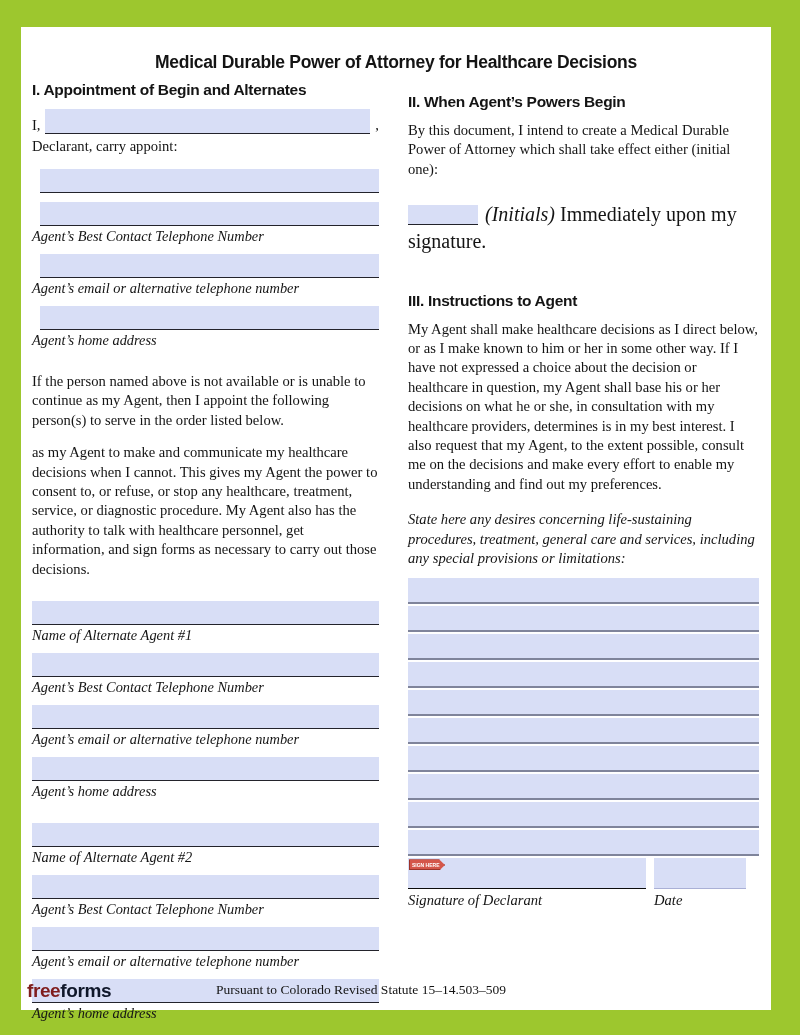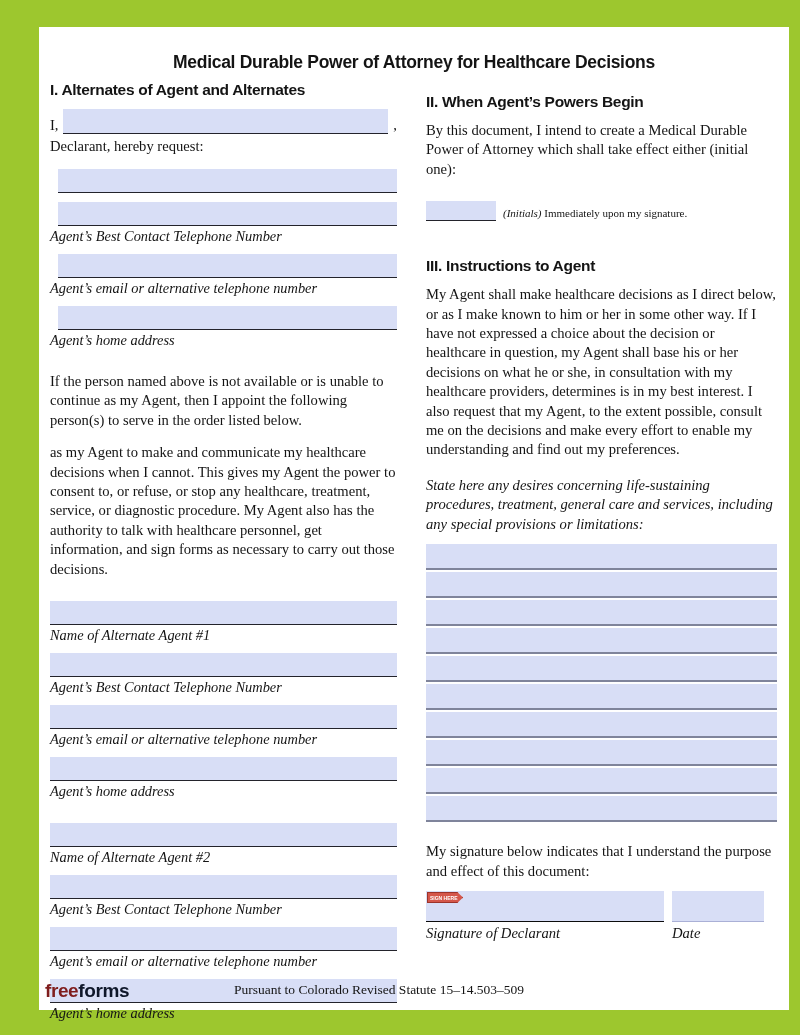--- a/index.html
+++ b/index.html
@@ -5,21 +5,21 @@
   html,body{margin:0;padding:0;}
   body{
     width:800px;height:1035px;
     background:#9dc72e;
     position:relative;
     font-family:"Liberation Serif", serif;
     color:#141414;
     overflow:hidden;
   }
   .page{
-    position:absolute;left:39px;top:27px;
+    position:absolute;left:21px;top:27px;
     width:750px;height:983px;
     background:#ffffff;
     box-sizing:border-box;
   }
   .doc-title{
     text-align:center;
     font-family:"Liberation Sans", sans-serif;
     font-weight:700;
     font-size:17.5px;
     letter-spacing:-0.3px;
@@ -71,21 +71,21 @@
   .fgroup.indent .fill{margin-left:8px;}
   .fgroup .flabel{
     font-style:italic;
     font-size:14.4px;
     margin-top:2px;
   }
   .gap-lg{height:14px;}
   .gap-md{height:9px;}
   
   p.option{
-    font-size:11px;
+    font-size:20px;
     line-height:1.36;
     margin:0 0 14px 0;
   }
   .initials-fill{
     display:inline-block;
     width:70px;height:19px;
     background:#d8def6;
     border-bottom:1.2px solid #23232b;
     vertical-align:-4px;
     margin-right:7px;
@@ -166,28 +166,28 @@
 </head>
 <body>
 
 <div class="page">
 
   <div class="doc-title">Medical Durable Power of Attorney for Healthcare Decisions</div>
 
   <div class="columns">
 
     <div class="col-left">
-      <h2 class="sec">I. Alternates of Agent and Alternates</h2>
+      <h2 class="sec">I. Appointment of Begin and Alternates</h2>
 
       <div class="intro-line">
         <span>I,</span>
         <span class="fill"></span>
         <span>,</span>
       </div>
-      <div class="declarant">Declarant, hereby request:</div>
+      <div class="declarant">Declarant, carry appoint:</div>
 
       <div class="fgroup indent">
         <div class="fill"></div>
       </div>
       <div class="fgroup indent">
         <div class="fill"></div>
         <div class="flabel">Agent’s Best Contact Telephone Number</div>
       </div>
       <div class="fgroup indent">
         <div class="fill"></div>
@@ -262,21 +262,20 @@
         <div class="line"></div>
         <div class="line"></div>
         <div class="line"></div>
         <div class="line"></div>
         <div class="line"></div>
         <div class="line"></div>
         <div class="line"></div>
         <div class="line"></div>
       </div>
 
-      <p class="sig-statement">My signature below indicates that I understand the purpose and effect of this document:</p>
 
       <div class="sig-row">
         <div class="sig-field">
           <div class="sign-tag">SIGN HERE</div>
         </div>
         <div class="date-field"></div>
       </div>
       <div class="sig-labels">
         <div class="lab-sig">Signature of Declarant</div>
         <div class="lab-date">Date</div>

